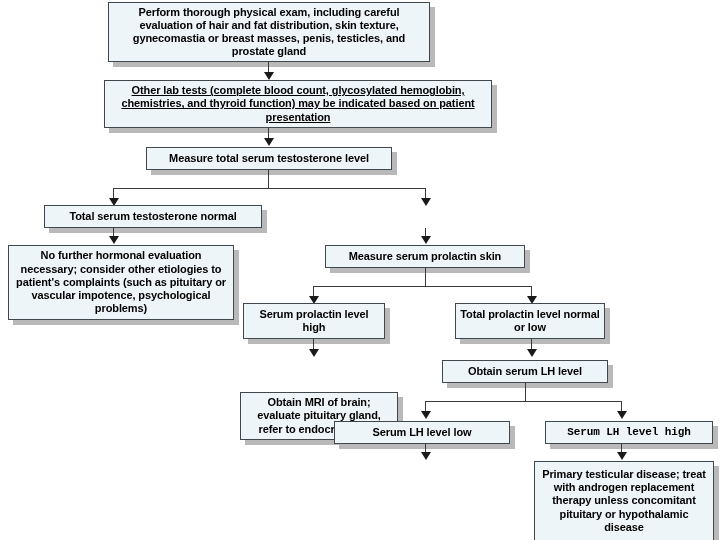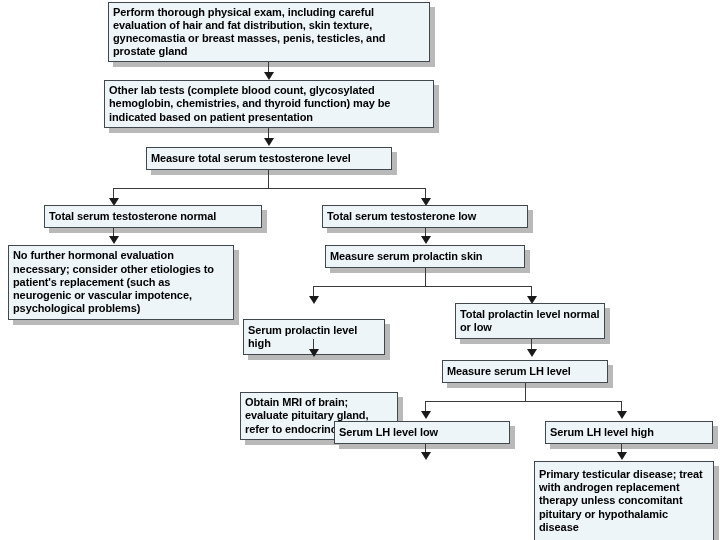--- a/index.html
+++ b/index.html
@@ -19,20 +19,21 @@
   }
   .node {
     position: absolute;
     box-sizing: border-box;
     background: #eef5f9;
     border: 1px solid #40484d;
     box-shadow: 5px 5px 0 0 #b9b9b9;
     display: flex;
     align-items: center;
     justify-content: center;
+    text-align: center;
     color: #000000;
     font-weight: bold;
     font-size: 11px;
     line-height: 13.2px;
     letter-spacing: -0.1px;
     padding: 2px 4px;
   }
   .node span {
     display: block;
     width: 100%;
@@ -61,21 +62,21 @@
 <body>
 
 <div id="canvas">
 
   <div class="node" style="left:108px; top:2px; width:322px; height:60px;">
     <span>Perform thorough physical exam, including careful evaluation of hair and fat distribution, skin texture, gynecomastia or breast masses, penis, testicles, and prostate gland</span>
   </div>
   <div class="vline" style="left:268px; top:62px; height:12px;"></div>
   <div class="arrow" style="left:264px; top:72px;"></div>
 
-  <div class="node" style="left:104px; top:80px; width:330px; height:48px;">
+  <div class="node" style="left:104px; top:80px; width:388px; height:48px;text-decoration:underline;">
     <span>Other lab tests (complete blood count, glycosylated hemoglobin, chemistries, and thyroid function) may be indicated based on patient presentation</span>
   </div>
   <div class="vline" style="left:268px; top:128px; height:14px;"></div>
   <div class="arrow" style="left:264px; top:138px;"></div>
 
   <div class="node" style="left:146px; top:147px; width:246px; height:23px;">
     <span>Measure total serum testosterone level</span>
   </div>
 
   <div class="vline" style="left:268px; top:170px; height:18px;"></div>
@@ -84,75 +85,72 @@
   <div class="arrow" style="left:109px; top:198px;"></div>
   <div class="vline" style="left:425px; top:188px; height:12px;"></div>
   <div class="arrow" style="left:421px; top:198px;"></div>
 
   <div class="node" style="left:8px; top:205px; width:218px; height:23px;margin-left:36px;">
     <span>Total serum testosterone normal</span>
   </div>
   <div class="vline" style="left:113px; top:228px; height:12px;"></div>
   <div class="arrow" style="left:109px; top:236px;"></div>
 
-  <div class="node" style="left:322px; top:205px; width:206px; height:23px;">
-    <span>Total serum testosterone low</span>
-  </div>
   <div class="vline" style="left:425px; top:228px; height:12px;"></div>
   <div class="arrow" style="left:421px; top:236px;"></div>
 
   <div class="node" style="left:8px; top:245px; width:226px; height:75px;">
-    <span>No further hormonal evaluation necessary; consider other etiologies to patient's replacement (such as neurogenic or vascular impotence, psychological problems)</span>
+    <span>No further hormonal evaluation necessary; consider other etiologies to patient's complaints (such as pituitary or vascular impotence, psychological problems)</span>
   </div>
 
   <div class="node" style="left:325px; top:245px; width:200px; height:23px;">
     <span>Measure serum prolactin skin</span>
   </div>
 
   <div class="vline" style="left:425px; top:268px; height:18px;"></div>
   <div class="hline" style="left:313px; top:286px; width:218px;"></div>
   <div class="vline" style="left:313px; top:286px; height:12px;"></div>
   <div class="arrow" style="left:309px; top:296px;"></div>
   <div class="vline" style="left:531px; top:286px; height:12px;"></div>
   <div class="arrow" style="left:527px; top:296px;"></div>
 
-  <div class="node" style="left:243px; top:303px; width:142px; height:36px;margin-top:16px;">
+  <div class="node" style="left:243px; top:303px; width:142px; height:36px;">
     <span>Serum prolactin level high</span>
   </div>
   <div class="vline" style="left:313px; top:339px; height:14px;"></div>
   <div class="arrow" style="left:309px; top:349px;"></div>
 
   <div class="node" style="left:455px; top:303px; width:150px; height:36px;">
     <span>Total prolactin level normal or low</span>
   </div>
   <div class="vline" style="left:531px; top:339px; height:14px;"></div>
   <div class="arrow" style="left:527px; top:349px;"></div>
 
   <div class="node" style="left:240px; top:364px; width:158px; height:48px;margin-top:28px;">
     <span>Obtain MRI of brain; evaluate pituitary gland, refer to endocrinologist</span>
   </div>
 
   <div class="node" style="left:442px; top:360px; width:166px; height:23px;">
-    <span>Measure serum LH level</span>
+    <span>Obtain serum LH level</span>
   </div>
 
   <div class="vline" style="left:525px; top:383px; height:18px;"></div>
   <div class="hline" style="left:425px; top:401px; width:196px;"></div>
   <div class="vline" style="left:425px; top:401px; height:12px;"></div>
   <div class="arrow" style="left:421px; top:411px;"></div>
   <div class="vline" style="left:621px; top:401px; height:12px;"></div>
   <div class="arrow" style="left:617px; top:411px;"></div>
 
   <div class="node" style="left:334px; top:421px; width:176px; height:23px;">
     <span>Serum LH level low</span>
   </div>
   <div class="vline" style="left:425px; top:444px; height:14px;"></div>
   <div class="arrow" style="left:421px; top:452px;"></div>
 
-  <div class="node" style="left:545px; top:421px; width:168px; height:23px;">
+  <div class="node" style="left:545px; top:421px; width:168px; height:23px;font-family:Liberation Mono, monospace;">
     <span>Serum LH level high</span>
   </div>
   <div class="vline" style="left:621px; top:444px; height:14px;"></div>
   <div class="arrow" style="left:617px; top:452px;"></div>
 
 
   <div class="node" style="left:534px; top:461px; width:180px; height:80px;">
     <span>Primary testicular disease; treat with androgen replacement therapy unless concomitant pituitary or hypothalamic disease</span>
   </div>
 

